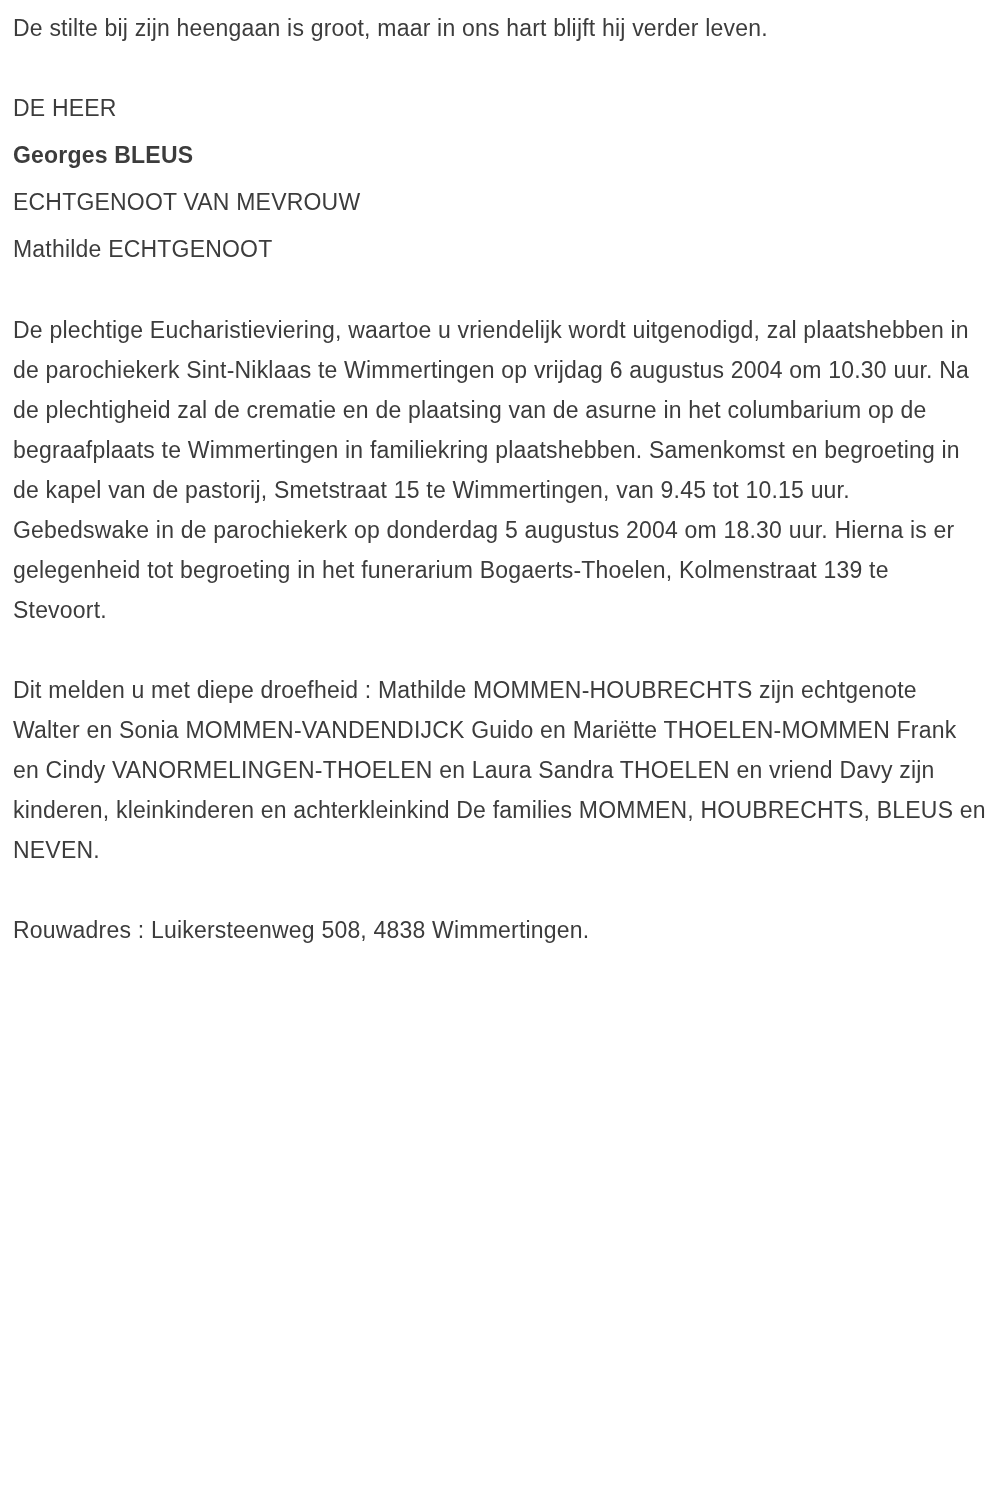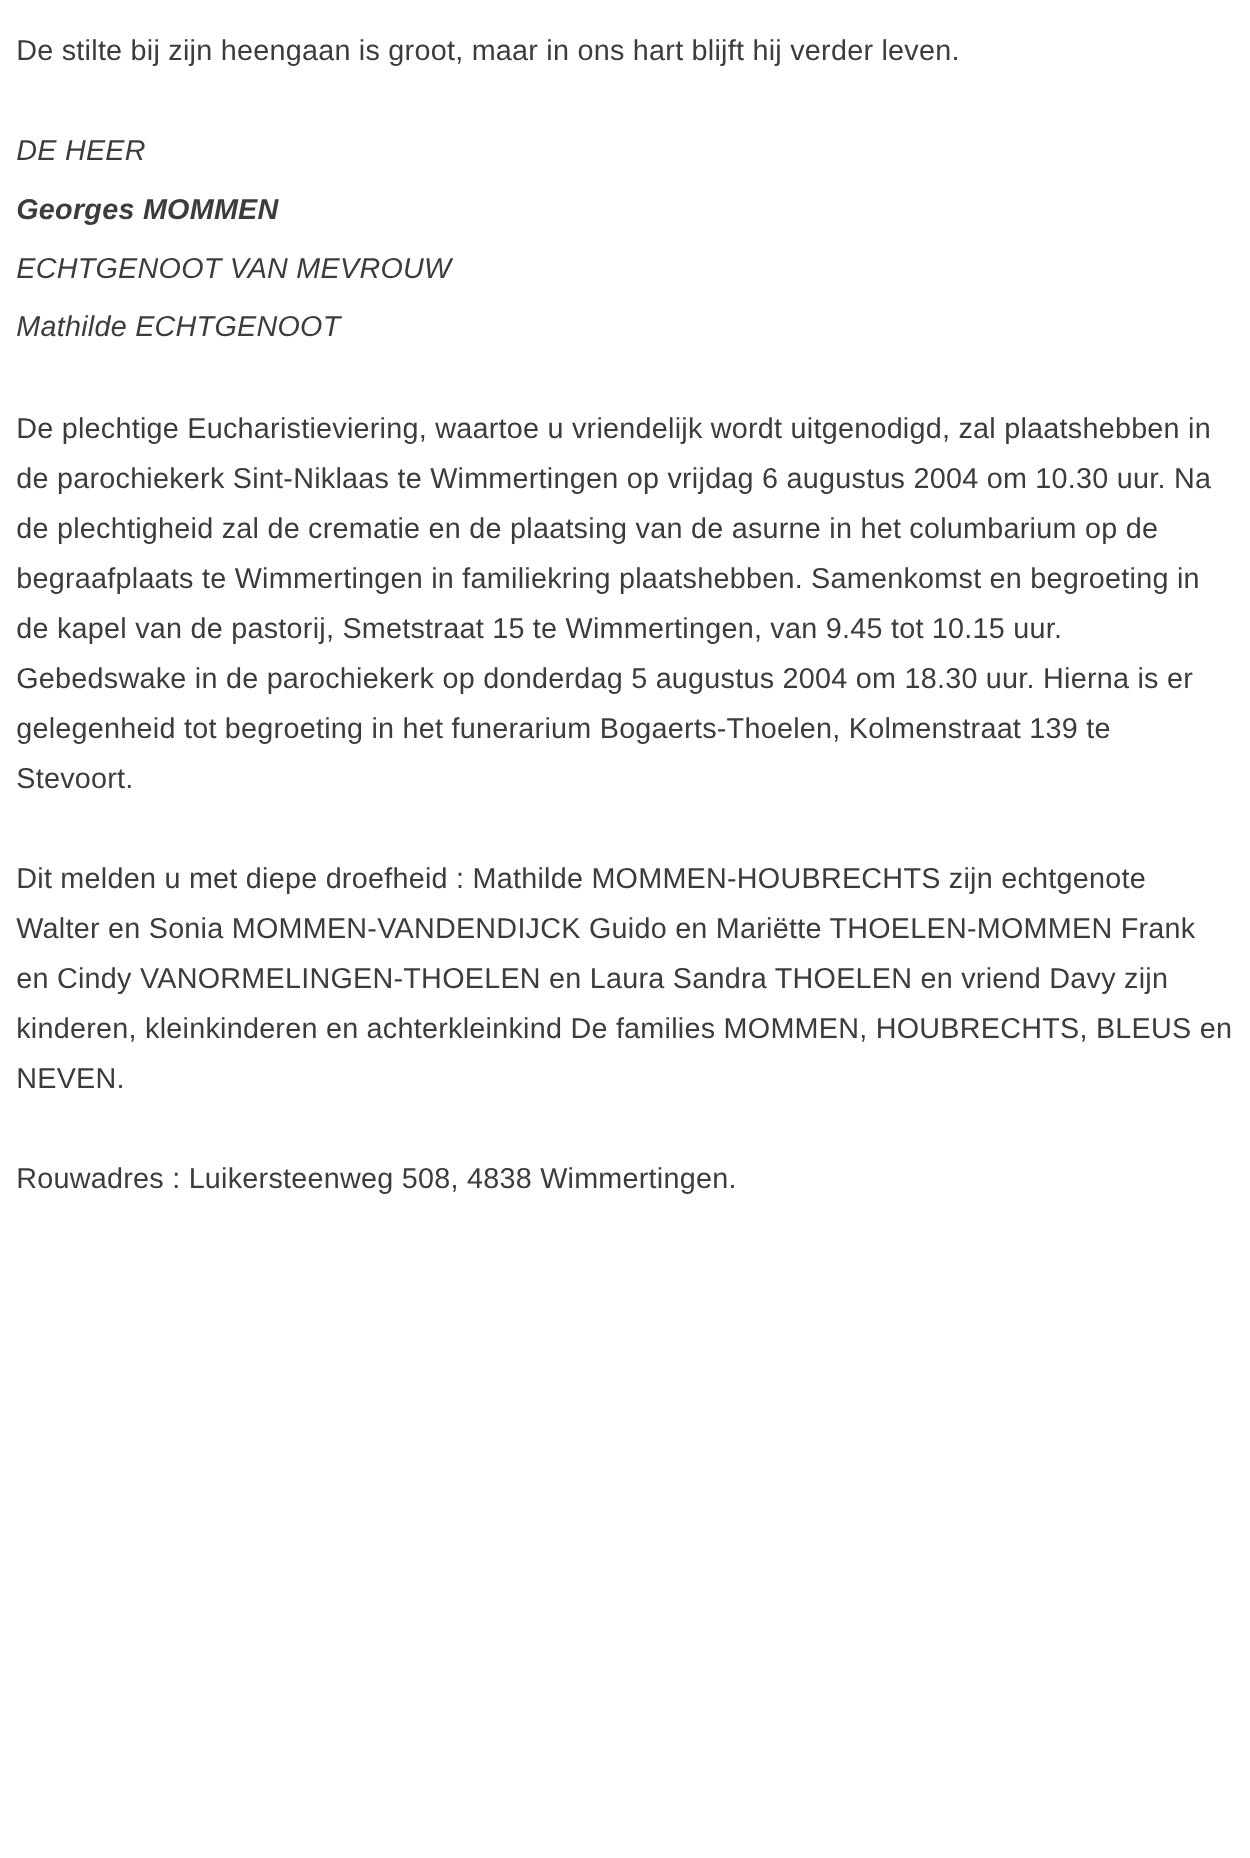--- a/index.html
+++ b/index.html
@@ -14,29 +14,28 @@
     font-family: "Liberation Sans", "DejaVu Sans", sans-serif;
     color: #3c3c3c;
     -webkit-font-smoothing: antialiased;
   }
   .page {
     box-sizing: border-box;
     width: 1000px;
     padding: 8px 14px 20px 13px;
   }
   p {
-    margin: 12px 0 40px 0;
+    margin: 0 0 40px 0;
     font-size: 23px;
     line-height: 40px;
     letter-spacing: 0.2px;
     font-weight: 400;
   }
   .header-block {
     margin: 0 0 41px 0;
-    font-style: italic;
   }
   .header-block p {
     margin: 0 0 7px 0;
     line-height: 40px;
   }
   .header-block p:last-child {
     margin-bottom: 0;
   }
   .deceased-name {
     font-weight: 700;
@@ -47,21 +46,21 @@
 </style>
 </head>
 <body>
 
 <div class="page">
 
   <p>De stilte bij zijn heengaan is groot, maar in ons hart blijft hij verder leven.</p>
 
   <div class="header-block">
     <p>DE HEER</p>
-    <p class="deceased-name">Georges MOMMEN</p>
+    <p class="deceased-name">Georges BLEUS</p>
     <p>ECHTGENOOT VAN MEVROUW</p>
     <p>Mathilde ECHTGENOOT</p>
   </div>
 
 
 
   <p>De plechtige Eucharistieviering, waartoe u vriendelijk wordt uitgenodigd, zal plaatshebben in de parochiekerk Sint-Niklaas te Wimmertingen op vrijdag 6 augustus 2004 om 10.30 uur. Na de plechtigheid zal de crematie en de plaatsing van de asurne in het columbarium op de begraafplaats te Wimmertingen in familiekring plaatshebben. Samenkomst en begroeting in de kapel van de pastorij, Smetstraat 15 te Wimmertingen, van 9.45 tot 10.15 uur. Gebedswake in de parochiekerk op donderdag 5 augustus 2004 om 18.30 uur. Hierna is er gelegenheid tot begroeting in het funerarium Bogaerts-Thoelen, Kolmenstraat 139 te Stevoort.</p>
 
   <p>Dit melden u met diepe droefheid : Mathilde MOMMEN-HOUBRECHTS zijn echtgenote Walter en Sonia MOMMEN-VANDENDIJCK Guido en Mariëtte THOELEN-MOMMEN Frank en Cindy VANORMELINGEN-THOELEN en Laura Sandra THOELEN en vriend Davy zijn kinderen, kleinkinderen en achterkleinkind De families MOMMEN, HOUBRECHTS, BLEUS en NEVEN.</p>
 

